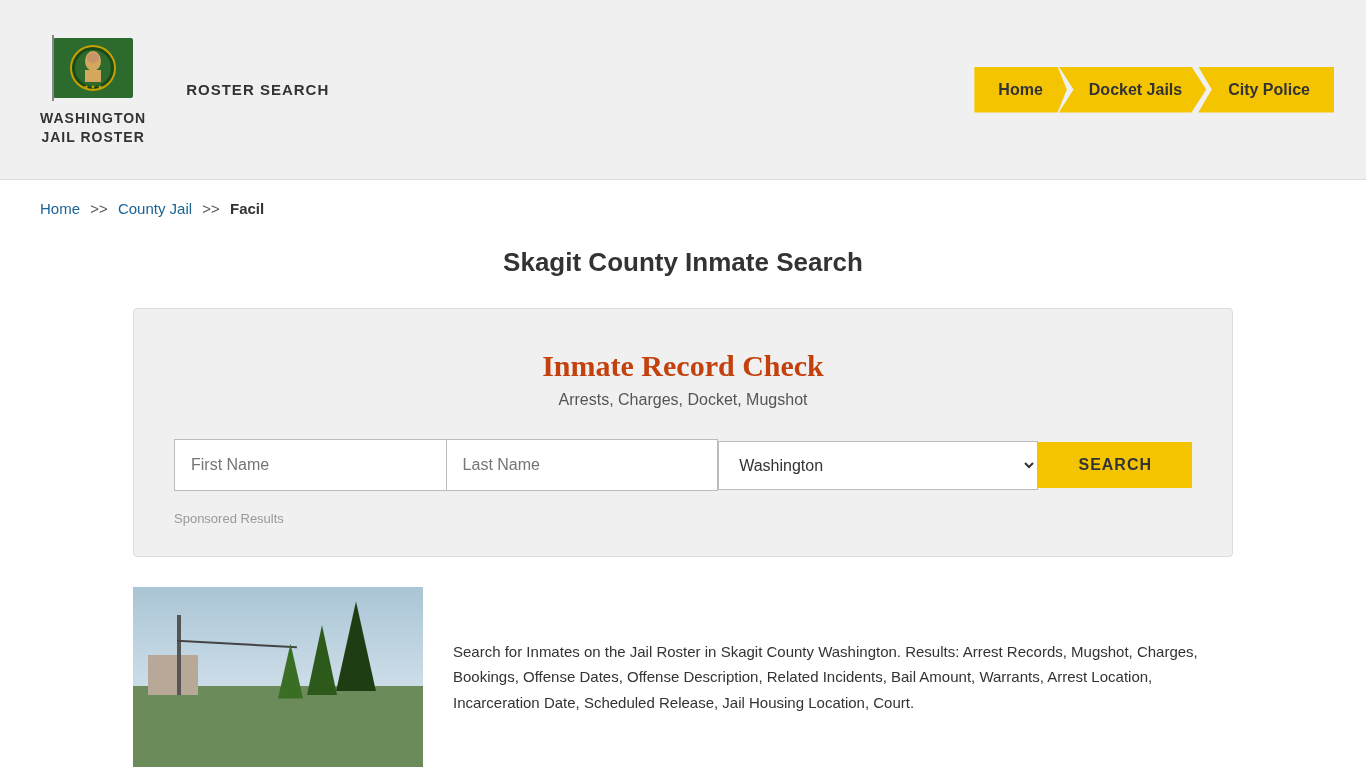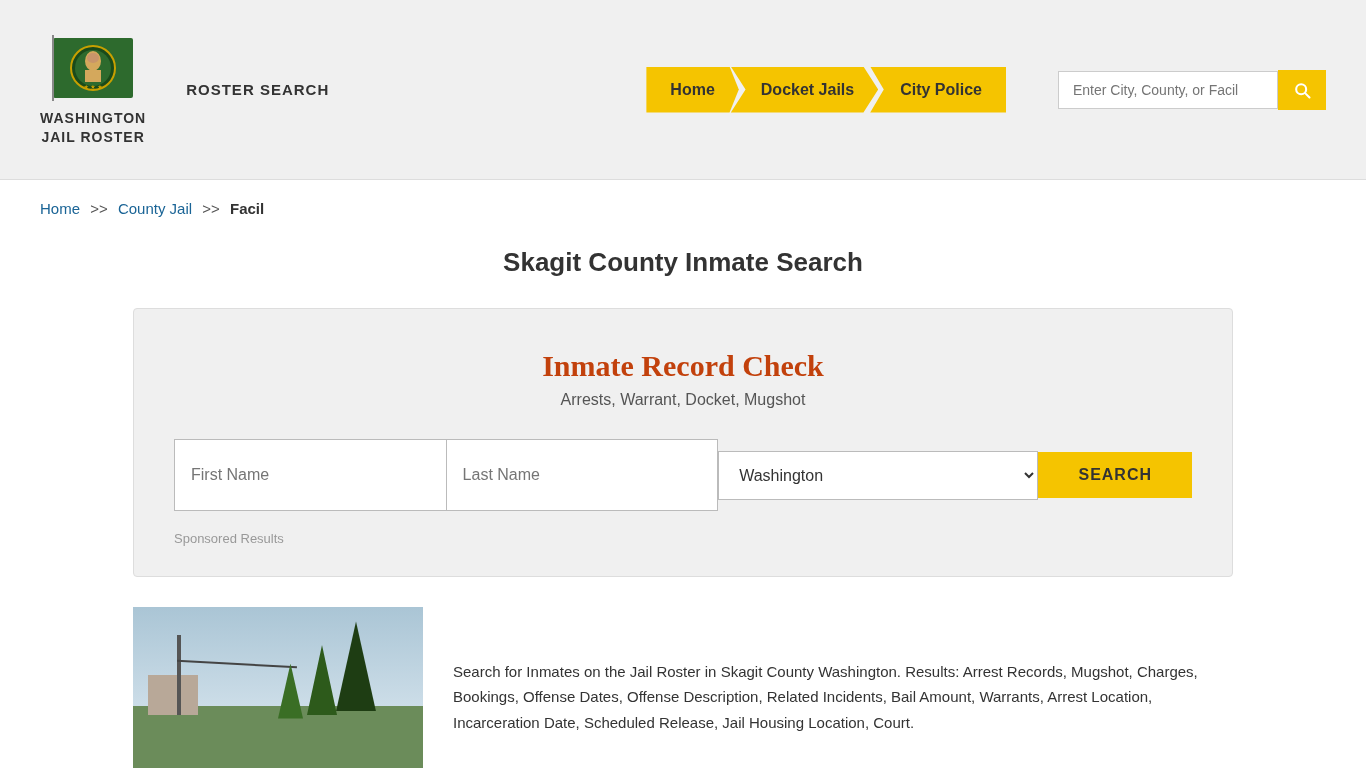--- a/index.html
+++ b/index.html
@@ -168,21 +168,21 @@
       margin-bottom: 30px;
     }
     .search-form-row {
       display: flex;
       gap: 0;
       align-items: center;
       margin-bottom: 20px;
     }
     .form-input {
       flex: 1;
-      padding: 26px 16px;
+      padding: 16px 16px;
       font-size: 16px;
       border: 1px solid #bbb;
       background: #fff;
       color: #999;
       font-family: Arial, sans-serif;
       outline: none;
     }
     .form-input:first-child {
       border-right: none;
     }
@@ -338,44 +338,36 @@
   </a>
 
   <span class="roster-search-label">ROSTER SEARCH</span>
 
   <nav class="nav-area">
     <a class="nav-btn" href="#">Home</a>
     <a class="nav-btn" href="#">Docket Jails</a>
     <a class="nav-btn" href="#">City Police</a>
   </nav>
 
-  <div class="search-area">
-    <input type="text" class="search-input-header" placeholder="Enter City, County, or Facil" style="">
-    <button class="search-btn-header">
-      <svg class="search-icon-svg" viewBox="0 0 24 24">
-        <path d="M21 21l-4.35-4.35M17 11A6 6 0 1 1 5 11a6 6 0 0 1 12 0z" stroke="#fff" stroke-width="2.5" fill="none" stroke-linecap="round"></path>
-      </svg>
-    </button>
-  </div>
 </header>
 
 <nav class="breadcrumb-bar">
   <a class="breadcrumb-link" href="#">Home</a>
   <span class="breadcrumb-sep">&gt;&gt;</span>
   <a class="breadcrumb-link" href="#">County Jail</a>
   <span class="breadcrumb-sep">&gt;&gt;</span>
   <span class="breadcrumb-current">Facil</span>
 </nav>
 
 <main class="main-content">
   <h1 class="page-title">Skagit County Inmate Search</h1>
 
   <div class="record-check-box">
     <h2 class="record-check-title">Inmate Record Check</h2>
-    <p class="record-check-subtitle">Arrests, Warrant, Docket, Mugshot</p>
+    <p class="record-check-subtitle">Arrests, Charges, Docket, Mugshot</p>
 
     <div class="search-form-row">
       <input type="text" class="form-input" placeholder="First Name" style="">
       <input type="text" class="form-input" placeholder="Last Name" style="">
       <select class="form-select" id="state-select">
       <option value="Alabama">Alabama</option><option value="Alaska">Alaska</option><option value="Arizona">Arizona</option><option value="Arkansas">Arkansas</option><option value="California">California</option><option value="Colorado">Colorado</option><option value="Connecticut">Connecticut</option><option value="Delaware">Delaware</option><option value="Florida">Florida</option><option value="Georgia">Georgia</option><option value="Hawaii">Hawaii</option><option value="Idaho">Idaho</option><option value="Illinois">Illinois</option><option value="Indiana">Indiana</option><option value="Iowa">Iowa</option><option value="Kansas">Kansas</option><option value="Kentucky">Kentucky</option><option value="Louisiana">Louisiana</option><option value="Maine">Maine</option><option value="Maryland">Maryland</option><option value="Massachusetts">Massachusetts</option><option value="Michigan">Michigan</option><option value="Minnesota">Minnesota</option><option value="Mississippi">Mississippi</option><option value="Missouri">Missouri</option><option value="Montana">Montana</option><option value="Nebraska">Nebraska</option><option value="Nevada">Nevada</option><option value="New Hampshire">New Hampshire</option><option value="New Jersey">New Jersey</option><option value="New Mexico">New Mexico</option><option value="New York">New York</option><option value="North Carolina">North Carolina</option><option value="North Dakota">North Dakota</option><option value="Ohio">Ohio</option><option value="Oklahoma">Oklahoma</option><option value="Oregon">Oregon</option><option value="Pennsylvania">Pennsylvania</option><option value="Rhode Island">Rhode Island</option><option value="South Carolina">South Carolina</option><option value="South Dakota">South Dakota</option><option value="Tennessee">Tennessee</option><option value="Texas">Texas</option><option value="Utah">Utah</option><option value="Vermont">Vermont</option><option value="Virginia">Virginia</option><option value="Washington" selected="">Washington</option><option value="West Virginia">West Virginia</option><option value="Wisconsin">Wisconsin</option><option value="Wyoming">Wyoming</option></select>
       <button class="search-btn-main">SEARCH</button>
     </div>
 
     <p class="sponsored-label">Sponsored Results</p>

